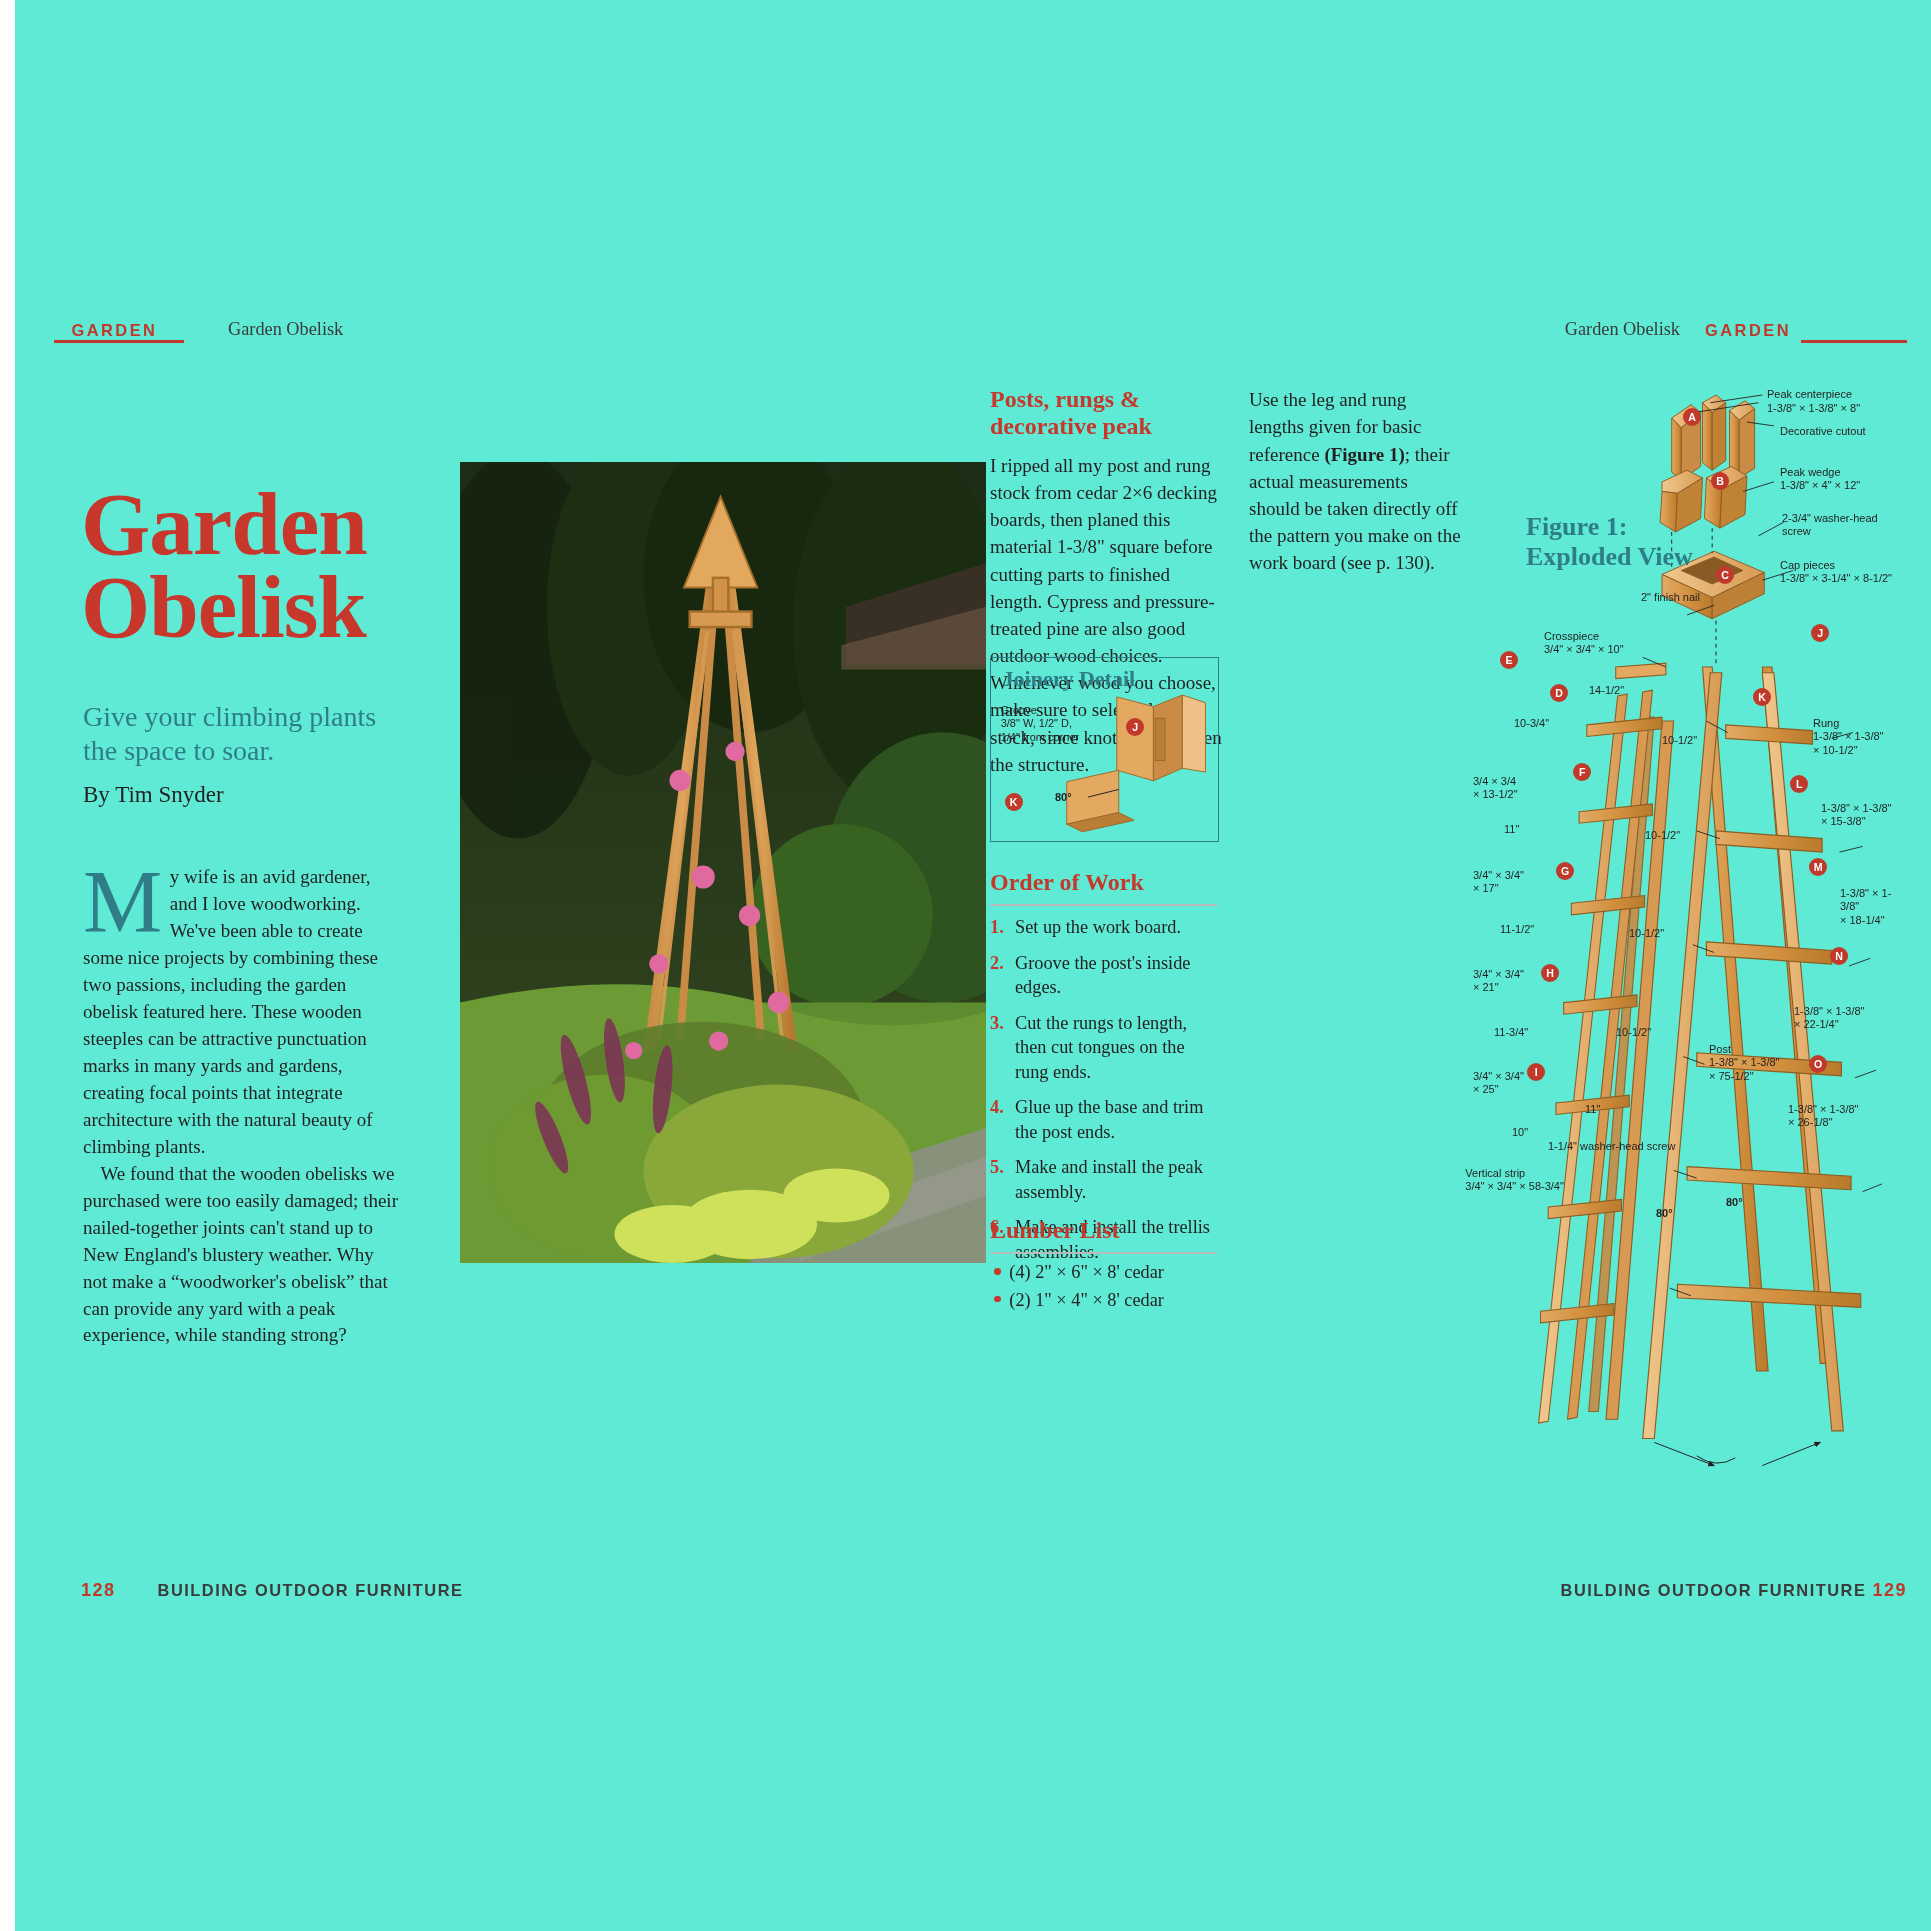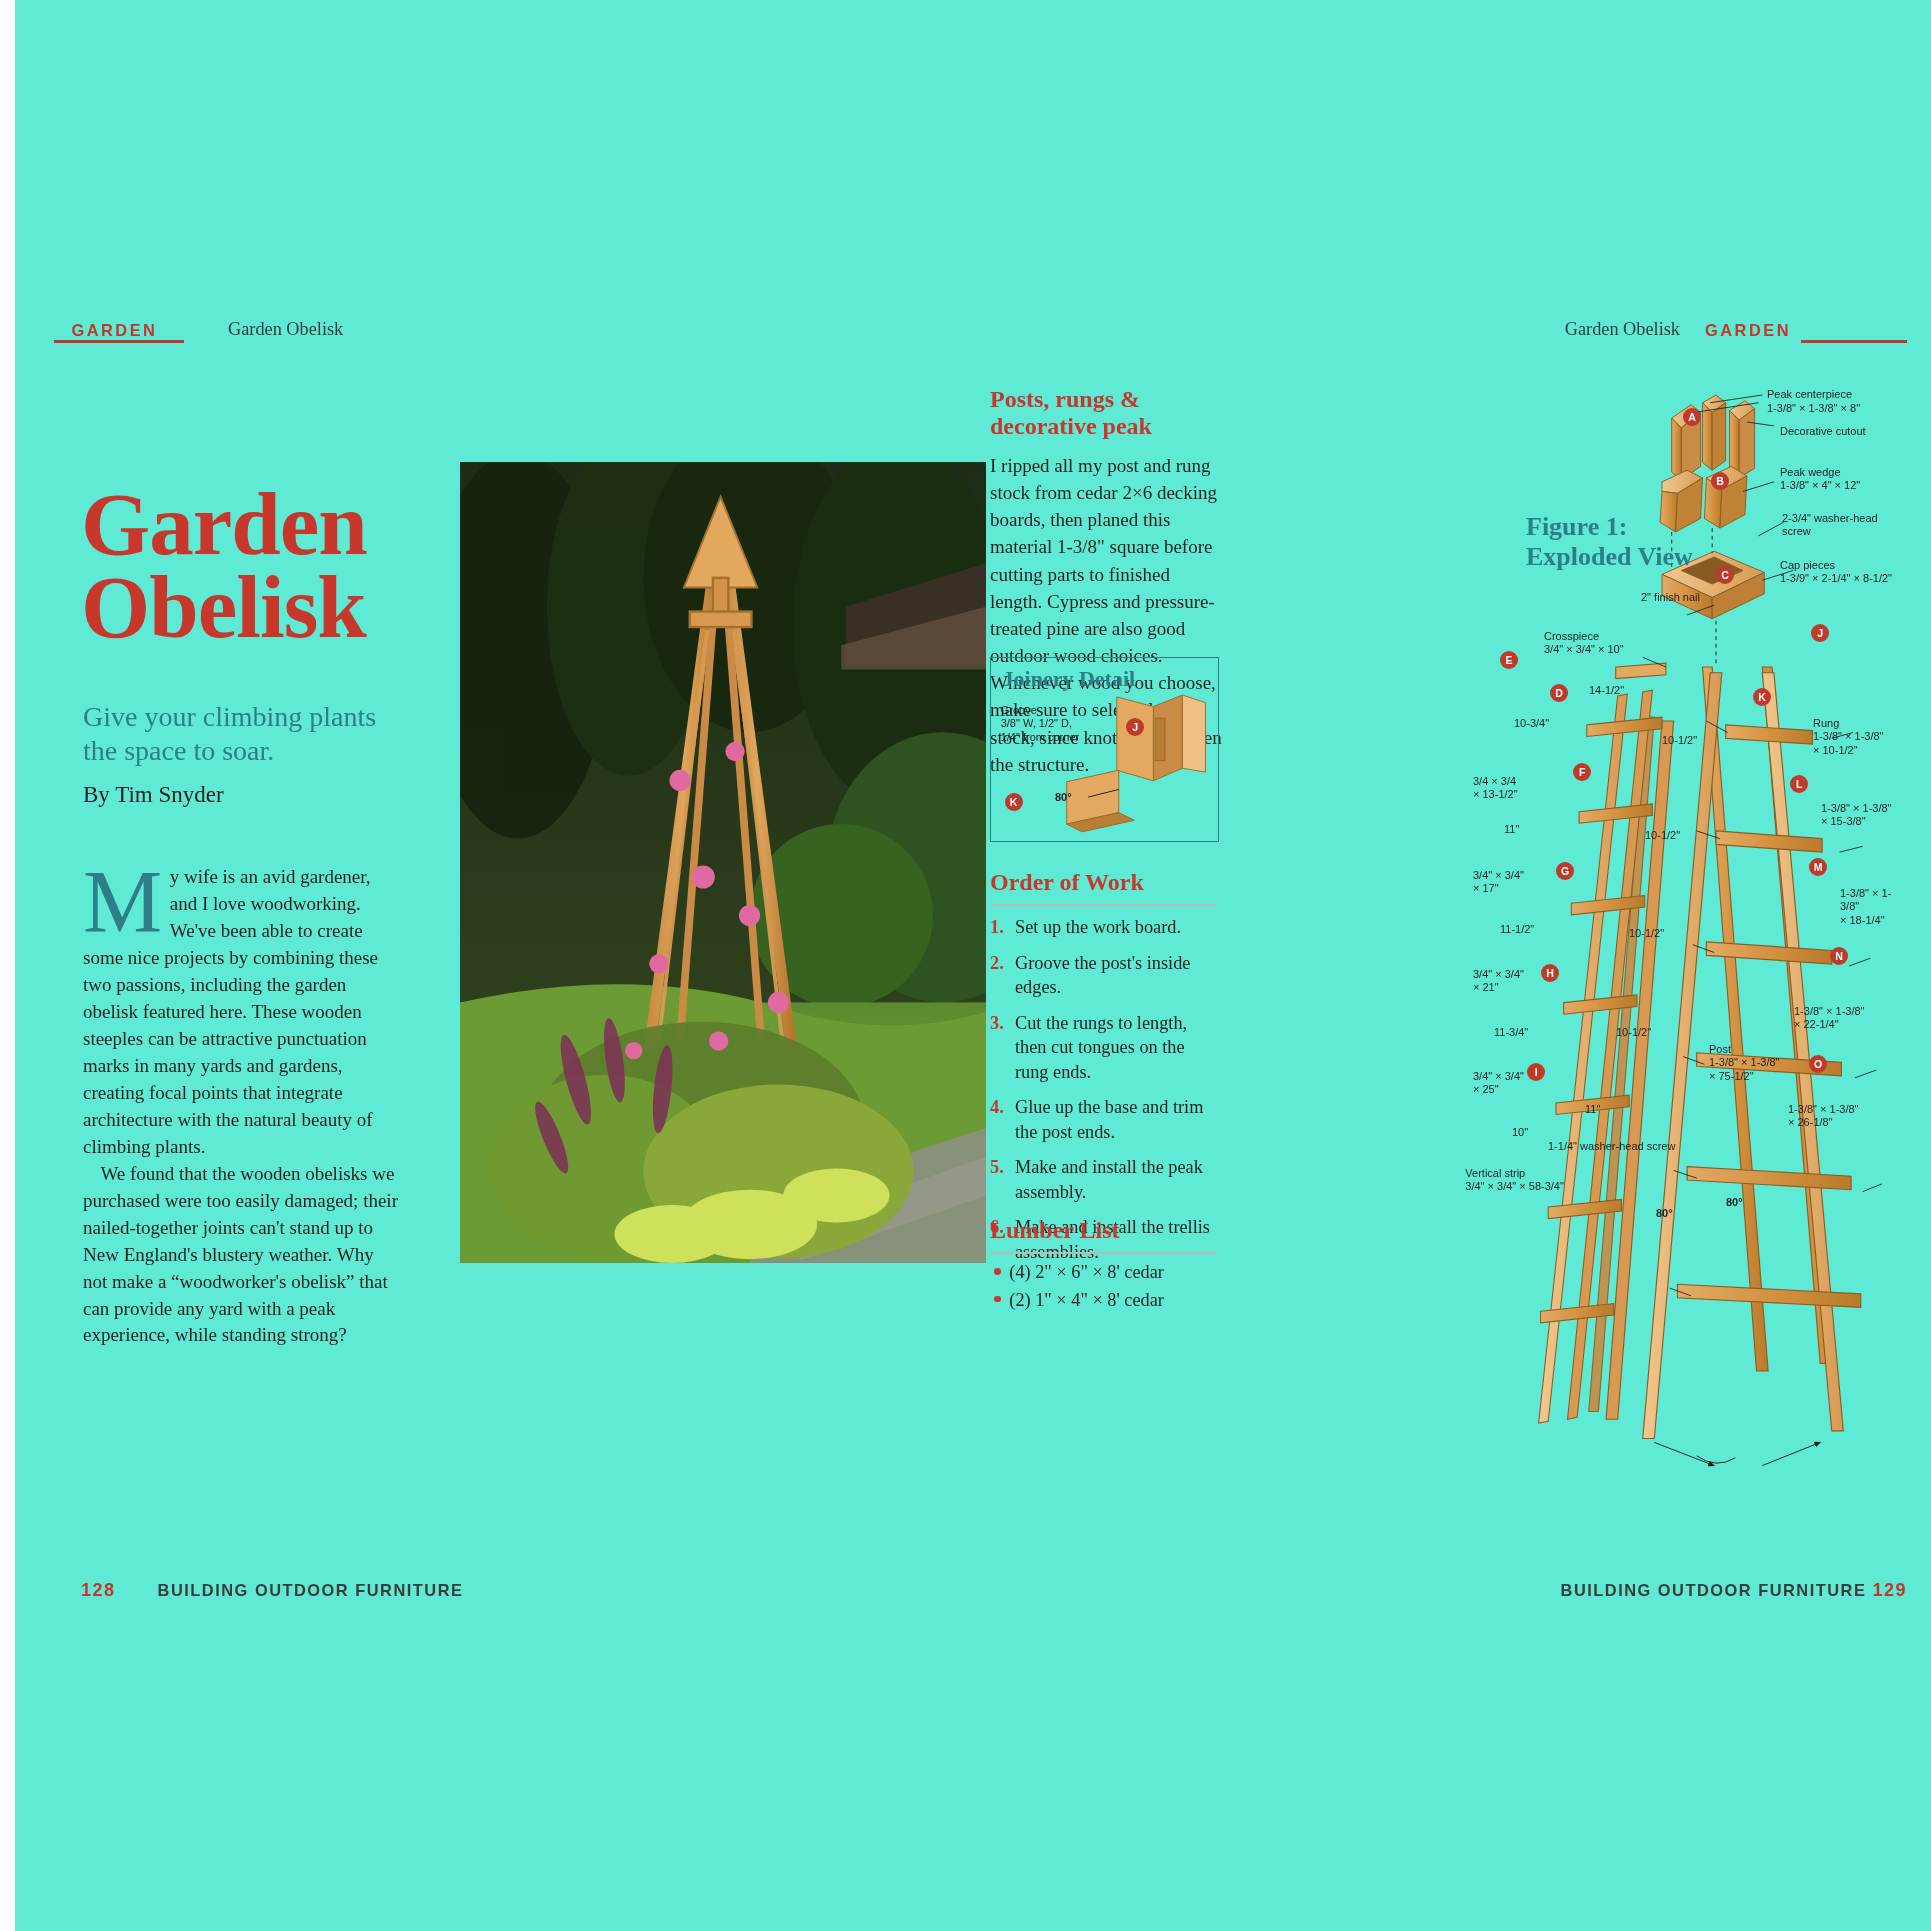--- a/index.html
+++ b/index.html
@@ -190,20 +190,23 @@
   <div class="page page-right">
 
     <div class="runhead" style="left:0;top:-46px;width:917px;">
       <div class="rh-title" style="position:absolute;right:227px;top:-1.9px;">Garden Obelisk</div>
       <div class="rh-tag" style="position:absolute;right:116px;top:0;">GARDEN</div>
       <div class="rule" style="position:absolute;right:0;top:19.3px;width:106px;"></div>
     </div>
 
     <div class="sub-head">Posts, rungs &amp; decorative peak</div>
     <div class="col1">I ripped all my post and rung stock from cedar 2×6 decking boards, then planed this material 1-3/8" square before cutting parts to finished length. Cypress and pressure-treated pine are also good outdoor wood choices. Whichever wood you choose, make sure to select clear stock, since knots will weaken the structure.</div>
+    <div class="col2">
+      <span>Use the leg and rung lengths given for basic reference </span><b>(Figure 1)</b><span>; their actual measurements should be taken directly off the pattern you make on the work board (see p. 130).</span>
+    </div>
 
     <div class="joinery">
       <div class="joinery-t">Joinery Detail</div>
       <div class="cal" style="left:9.7px;top:46px;white-space:pre-line;">Groove
 3/8" W, 1/2" D,
 1/4" from corner</div>
       <svg style="position:absolute;left:68px;top:31px;" width="159" height="145" viewBox="0 0 165 150">
         <polygon points="60,8 98,18 98,95 60,84" fill="#e3a961" stroke="#9c6a2a"></polygon>
         <polygon points="98,18 128,6 128,82 98,95" fill="#c98b45" stroke="#9c6a2a"></polygon>
         <polygon points="128,6 152,14 152,86 128,82" fill="#efc187" stroke="#9c6a2a"></polygon>
@@ -376,21 +379,21 @@
         </g>
       </svg>
 
       <div class="cal" style="left:294px;top:11.6px;white-space:pre-line;">Peak centerpiece
 1-3/8" × 1-3/8" × 8"</div>
       <div class="cal" style="left:307px;top:48px;white-space:pre-line;">Decorative cutout</div>
       <div class="cal" style="left:307px;top:89px;white-space:pre-line;">Peak wedge
 1-3/8" × 4" × 12"</div>
       <div class="cal" style="left:309px;top:135px;white-space:pre-line;">2-3/4" washer-head screw</div>
       <div class="cal" style="left:307px;top:182px;white-space:pre-line;">Cap pieces
-1-3/9" × 2-1/4" × 8-1/2"</div>
+1-3/8" × 3-1/4" × 8-1/2"</div>
       <div class="cal" style="left:168px;top:214px;white-space:pre-line;">2" finish nail</div>
       <div class="cal" style="left:71px;top:253px;white-space:pre-line;">Crosspiece
 3/4" × 3/4" × 10"</div>
       <div class="cal" style="left:116px;top:307px;">14-1/2"</div>
       <div class="cal" style="left:41px;top:340px;">10-3/4"</div>
       <div class="cal" style="left:0px;top:398px;white-space:pre-line;">3/4 × 3/4
 × 13-1/2"</div>
       <div class="cal" style="left:31px;top:446px;">11"</div>
       <div class="cal" style="left:0px;top:492px;white-space:pre-line;">3/4" × 3/4"
 × 17"</div>

